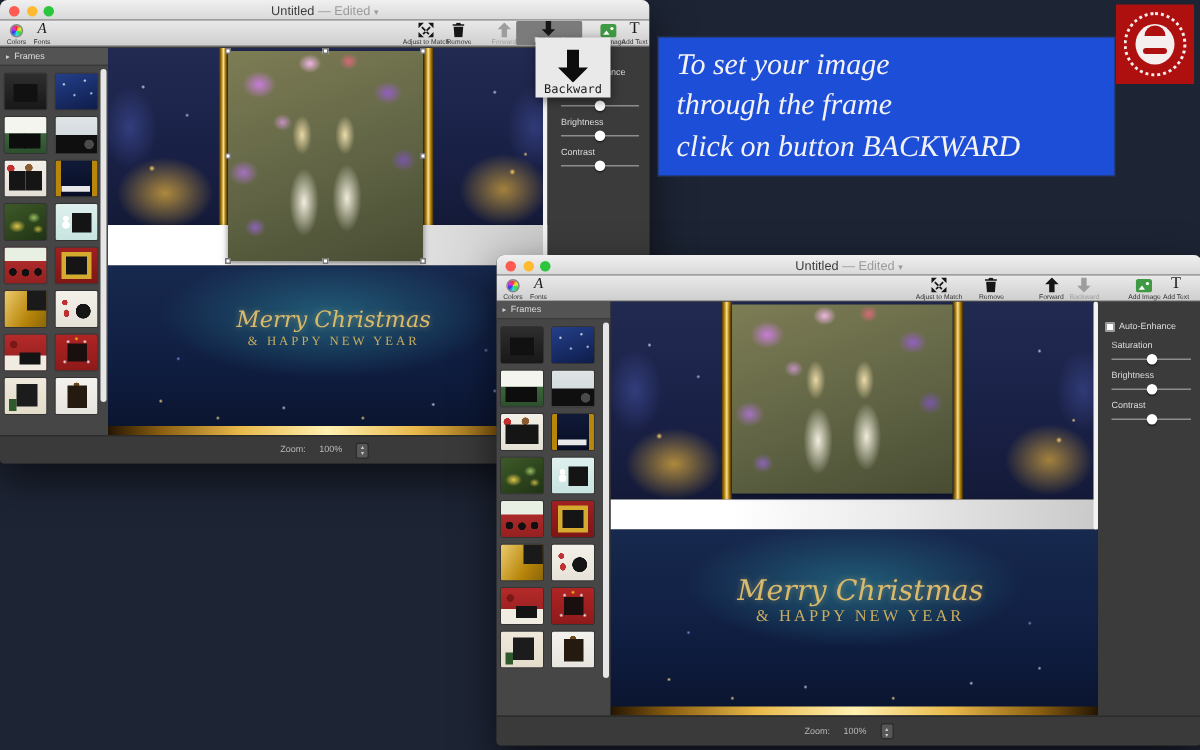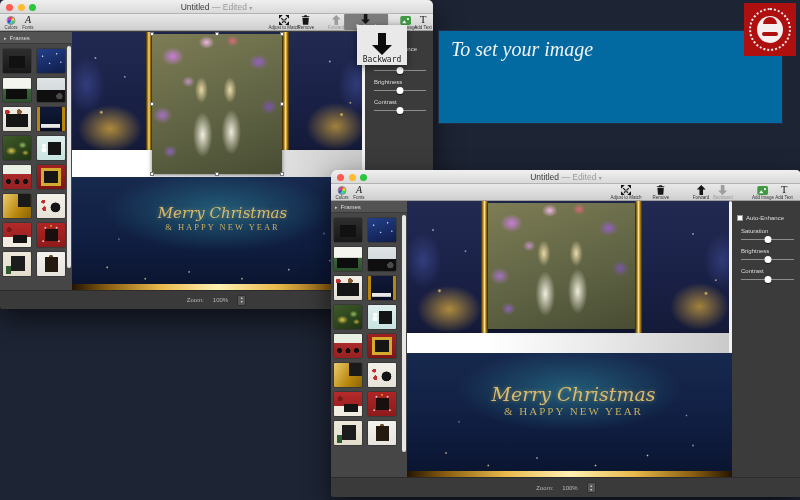--- a/index.html
+++ b/index.html
@@ -111,21 +111,21 @@
   .bottombar { position:absolute; left:0; right:0; bottom:0; background:#3a3a3a; border-top:1px solid #2c2c2c; display:flex; align-items:center; justify-content:center; gap:9px; color:#b8b8b8; font-size:6px; }
   #win1 .bottombar { height:19px; } #win2 .bottombar { height:20px; }
   .stepper { width:9px; height:11px; background:#575757; border:0.5px solid #2e2e2e; border-radius:2px; display:flex; flex-direction:column; align-items:center; justify-content:center; color:#cfcfcf; font-size:4px; line-height:1; }
 
   
   #callout { position:absolute; left:357px; top:25px; width:50px; height:40px; background:#e9e9e9; box-shadow:0 2px 7px rgba(0,0,0,.45); z-index:10; display:flex; flex-direction:column; align-items:center; justify-content:flex-end; }
   #callout svg { margin-bottom:1px; }
   .callout-lbl { font-family:"DejaVu Sans Mono",monospace; font-size:8px; color:#1c1c1c; line-height:1.1; letter-spacing:0; }
 
   
-  #annotation { position:absolute; left:438px; top:30px; width:345px; height:94px; background:#0369a1; border:1px solid #222d47; padding:5px 12px; z-index:3; }
+  #annotation { position:absolute; left:438px; top:24px; width:306px; height:94px; background:#1d4ed8; border:1px solid #222d47; padding:5px 12px; z-index:3; }
   .note-line { font-family:"Liberation Serif",serif; font-style:italic; font-size:20px; line-height:1.37; color:#f3f3f3; white-space:nowrap; }
 
   
   #logo { position:absolute; left:744px; top:3px; width:52px; height:53px; background:#ae1010; z-index:3; }
   .logo-ring { position:absolute; inset:5px; border-radius:50%; border:2px dotted #f4eded; }
   .logo-core { position:absolute; inset:13px; border-radius:50%; background:#f6efef; }
   .logo-hat { position:absolute; left:19px; top:14px; width:14px; height:7px; border-radius:7px 7px 0 0; background:#ae1010; }
   .logo-band { position:absolute; left:18px; top:29px; width:16px; height:4px; border-radius:2px; background:#ae1010; }
 </style>
 </head>
@@ -454,20 +454,22 @@
     <span>100%</span>
     <span class="stepper">
       <span>▴</span>
       <span>▾</span>
     </span>
   </div>
 </div>
 
 <div id="annotation">
   <div class="note-line">To set your image</div>
+  <div class="note-line">through the frame</div>
+  <div class="note-line">click on button BACKWARD</div>
 </div>
 
 <div id="logo">
   <span class="logo-ring"></span>
   <span class="logo-core"></span>
   <span class="logo-hat"></span>
   <span class="logo-band"></span>
 </div>
 
 </body></html>

